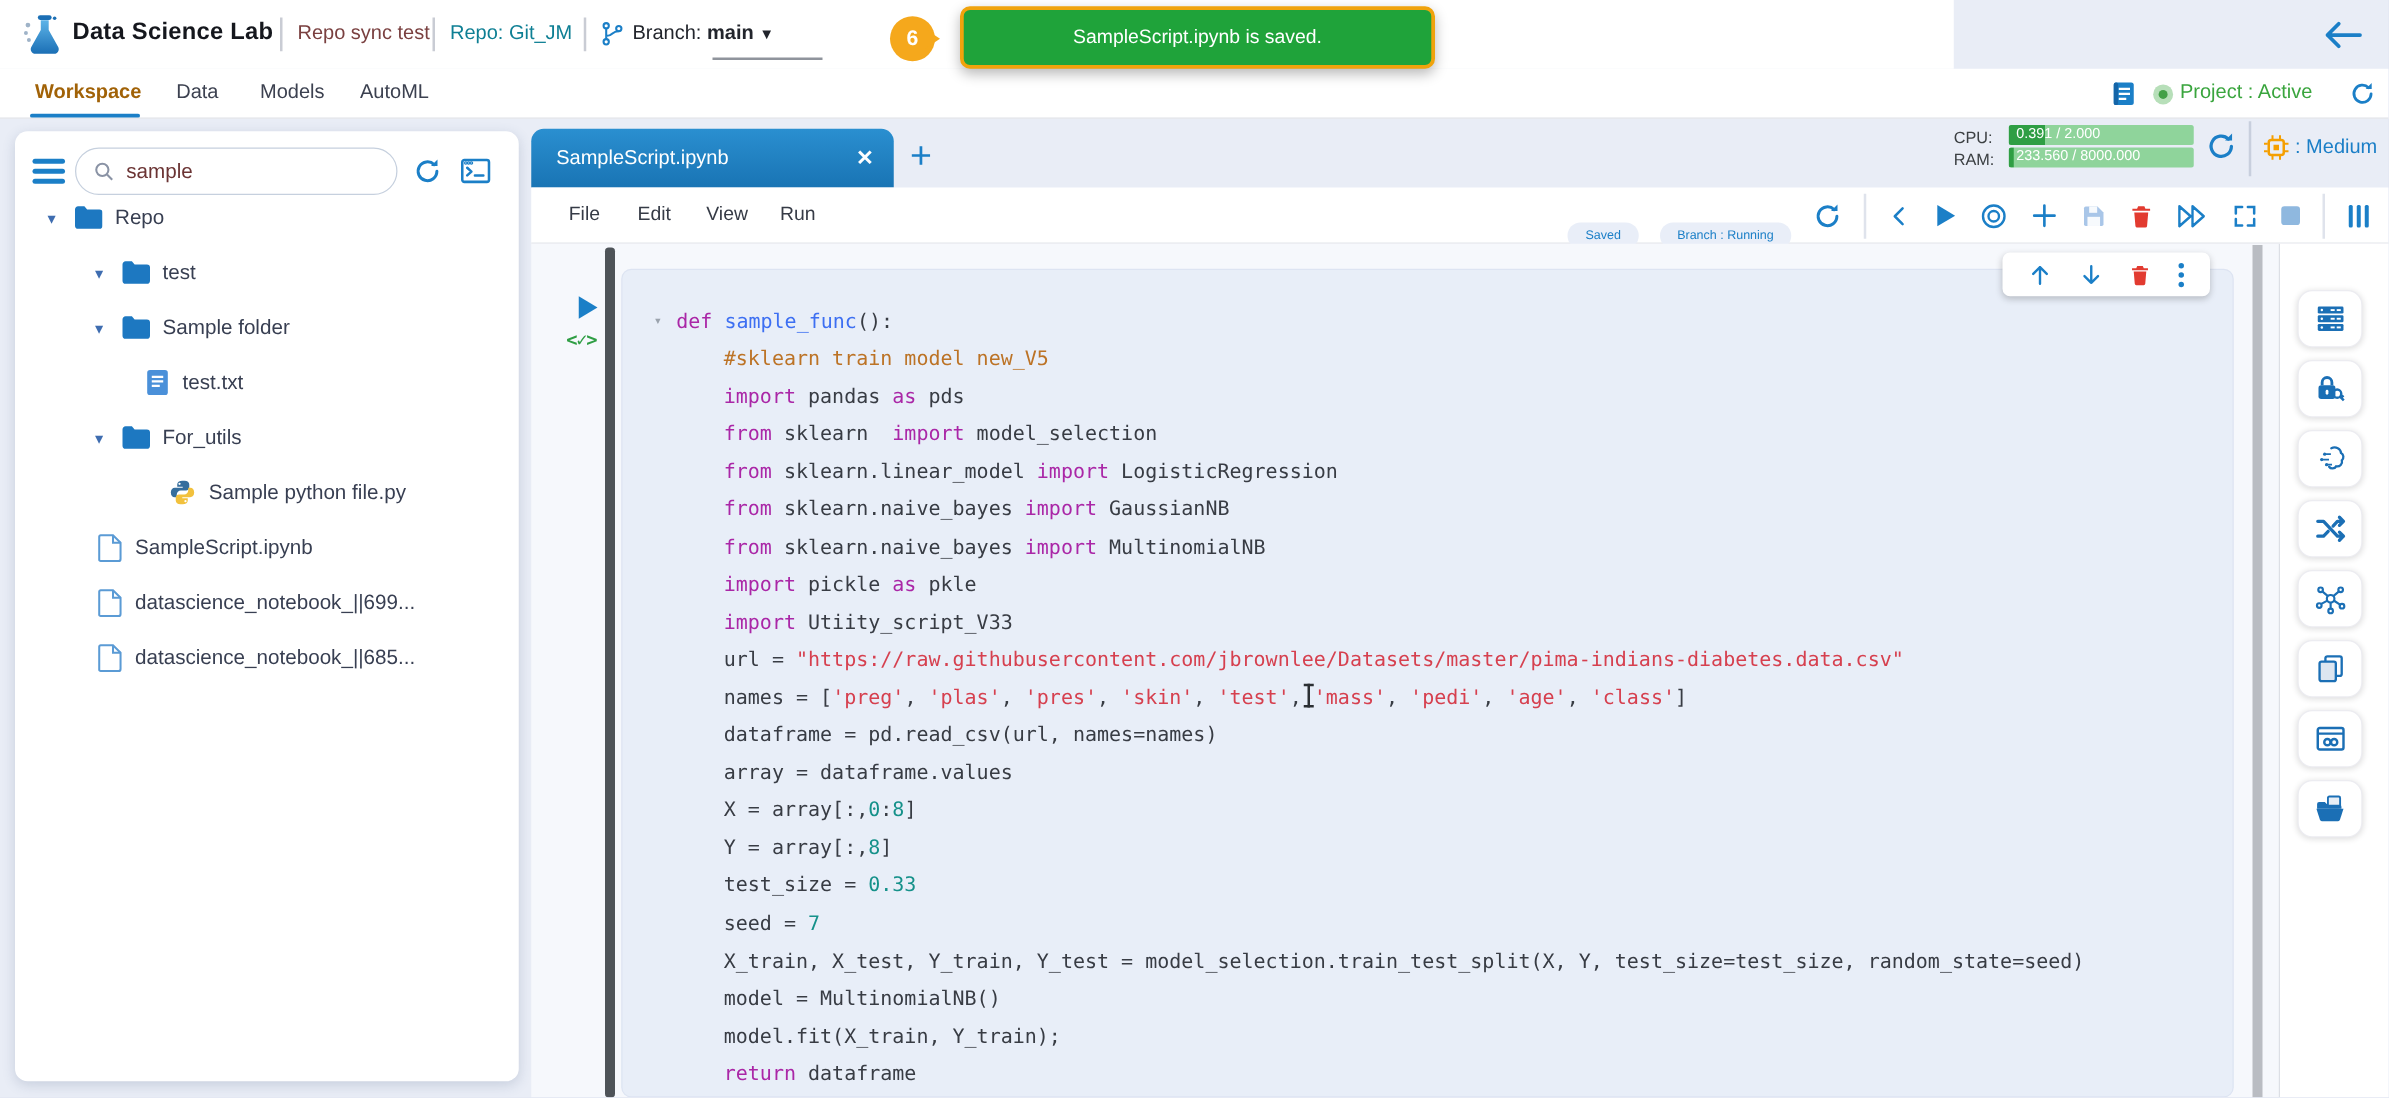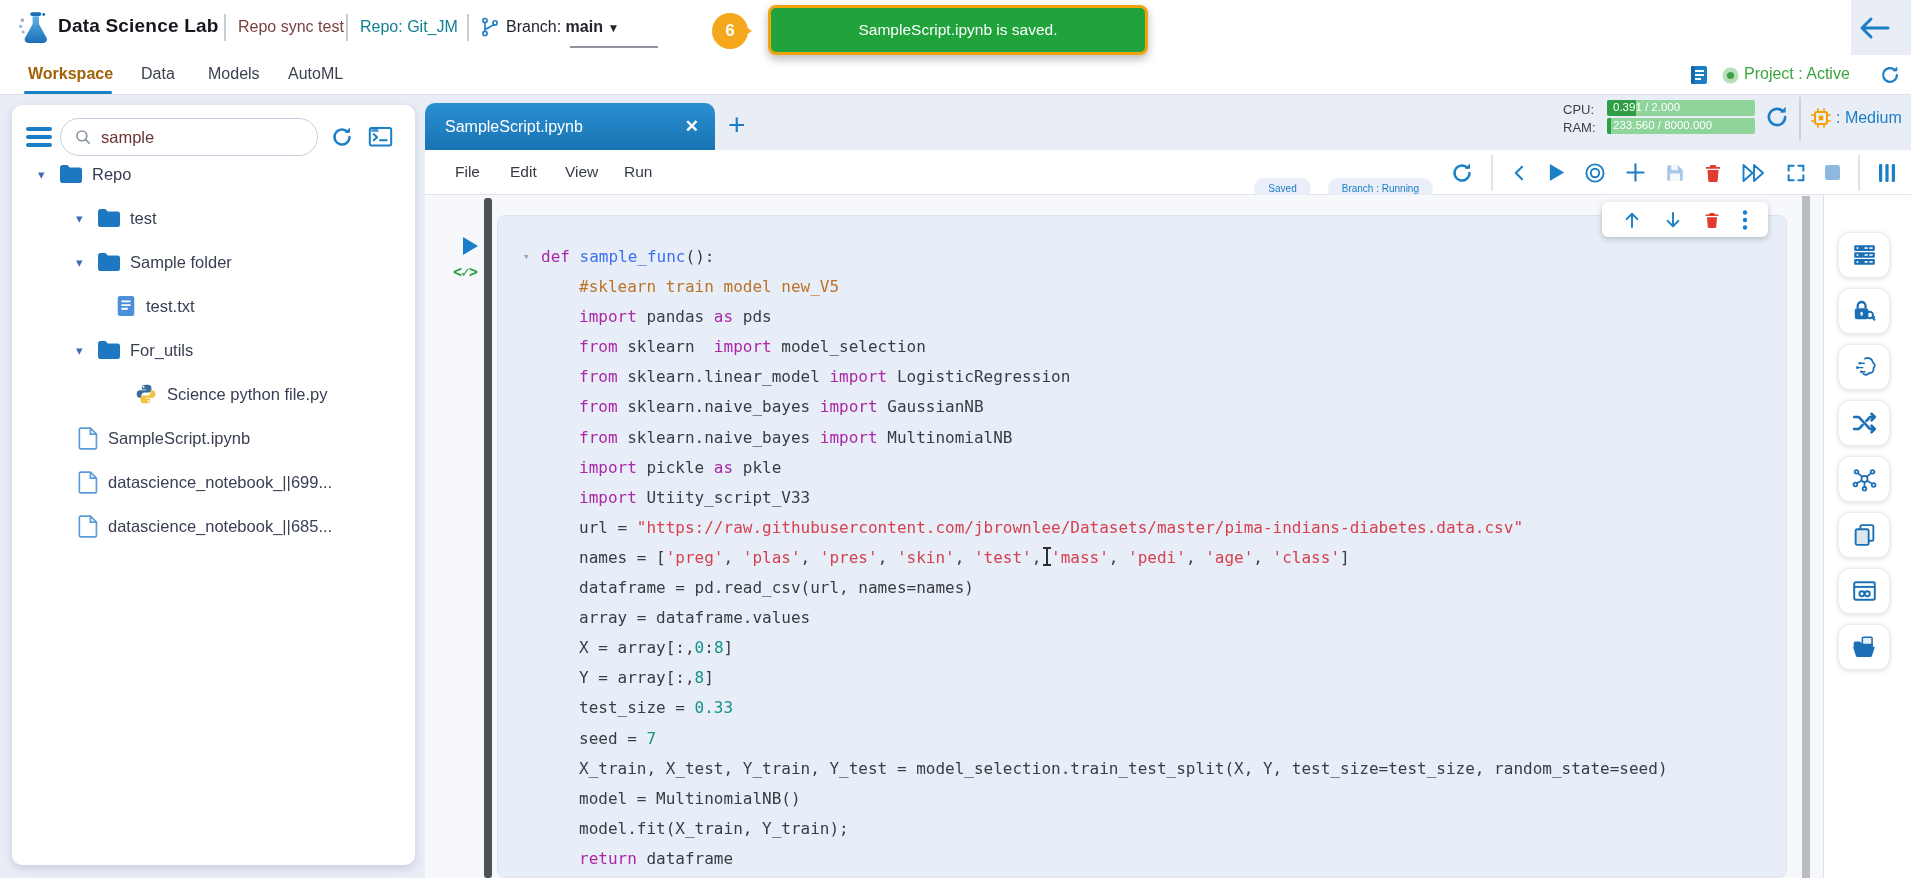--- a/index.html
+++ b/index.html
@@ -5,21 +5,21 @@
   * { margin:0; padding:0; box-sizing:border-box; }
   html,body { background:#dfe4ef; }
   #stage {
     position:relative; width:1911px; height:878px; overflow:hidden;
     background:#e9edf6; font-family:"Liberation Sans", sans-serif; color:#2a2e38;
   }
   .abs { position:absolute; }
   svg { display:block; }
 
   
-  .topbar { position:absolute; left:0; top:0; width:1851px; height:55px; background:#fff; }
+  .topbar { position:absolute; left:0; top:0; width:1563px; height:55px; background:#fff; }
   .app-title { position:absolute; left:58px; top:15px; font-size:19px; font-weight:700; color:#15171d; letter-spacing:.2px; }
   .tb-div { position:absolute; top:14px; width:2px; height:27px; background:#c9ccd4; }
   .repo-sync { position:absolute; left:238px; top:18px; font-size:16px; color:#7a4040; }
   .repo-name { position:absolute; left:360px; top:18px; font-size:16px; color:#0e7f94; }
   .branch-txt { position:absolute; left:506px; top:18px; font-size:16px; color:#22252c; }
   .branch-caret { color:#22252c; font-size:12px; }
   .branch-underline { position:absolute; left:570px; top:46px; width:88px; height:2px; background:#8f949c; }
   .badge { position:absolute; left:712px; top:13px; width:36px; height:36px; border-radius:50%;
     background:#f5a81c; color:#fff; font-size:17px; font-weight:700; display:flex; align-items:center; justify-content:center; z-index:3;}
   .badge::after { content:""; position:absolute; right:-12px; top:10px; border:8px solid transparent; border-left:12px solid #f5a81c; }
@@ -253,21 +253,21 @@
         </div>
         <div class="tree-row" style="padding-left: 123px;">
           <span class="tbi tree-icon">
             <svg width="22" height="22" viewBox="0 0 24 24">
               <path fill="#366e9d" d="M12 1.8c-3 0-4.6 1.3-4.6 3.2v2h4.8v.9H5.3C3.4 7.9 1.8 9.5 1.8 12c0 2.6 1.4 4.2 3.4 4.2H7v-2.4c0-1.9 1.6-3.5 3.5-3.5h4.6c1.6 0 2.8-1.2 2.8-2.8V5c0-1.9-1.6-3.2-4.1-3.2z"></path>
               <path fill="#f2c13d" d="M12 22.2c3 0 4.6-1.3 4.6-3.2v-2h-4.8v-.9h6.9c1.9 0 3.5-1.6 3.5-4.1 0-2.6-1.4-4.2-3.4-4.2H17v2.4c0 1.9-1.6 3.5-3.5 3.5H8.9c-1.6 0-2.8 1.2-2.8 2.8V19c0 1.9 1.6 3.2 4.1 3.2z"></path>
               <circle cx="9.4" cy="4.4" r="1" fill="#fff"></circle>
               <circle cx="14.6" cy="19.6" r="1" fill="#fff"></circle>
             </svg>
           </span>
-          <span class="tree-label">Science python file.py</span>
+          <span class="tree-label">Sample python file.py</span>
         </div>
         <div class="tree-row" style="padding-left: 66px;">
           <span class="tbi tree-icon">
             <svg width="20" height="23" viewBox="0 0 20 24">
               <path d="M2.2 1.2h10.3l6.3 6.3V21a1.8 1.8 0 0 1-1.8 1.8H2.2A1.2 1.2 0 0 1 1 21.6V2.4a1.2 1.2 0 0 1 1.2-1.2z" fill="#fff" stroke="#5b9bd5" stroke-width="1.7"></path>
               <path d="M12.5 1.2v6.3h6.3" fill="none" stroke="#5b9bd5" stroke-width="1.7"></path>
             </svg>
           </span>
           <span class="tree-label">SampleScript.ipynb</span>
         </div>

